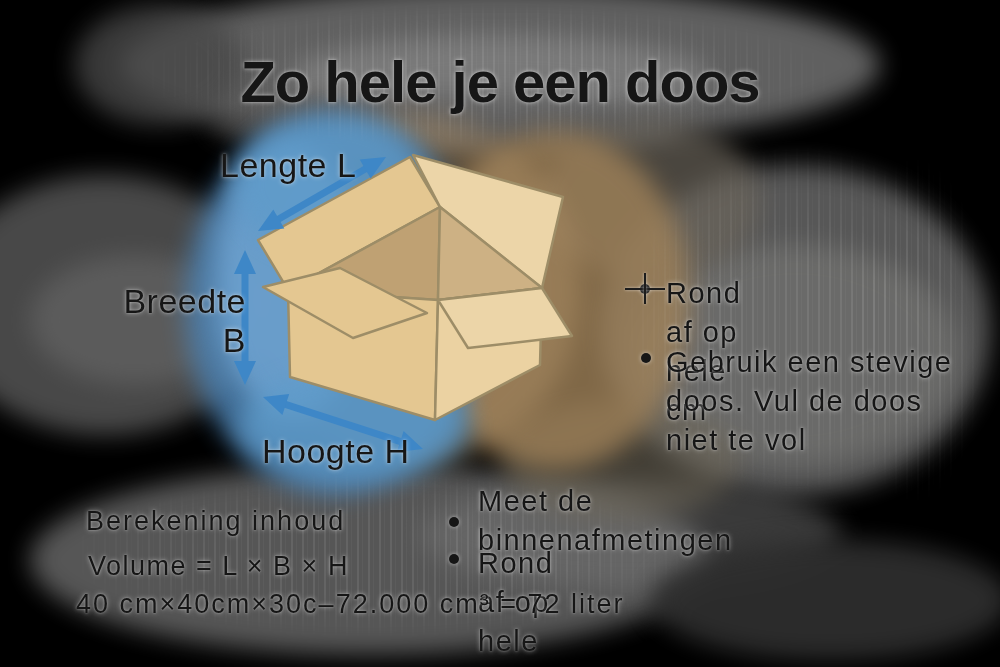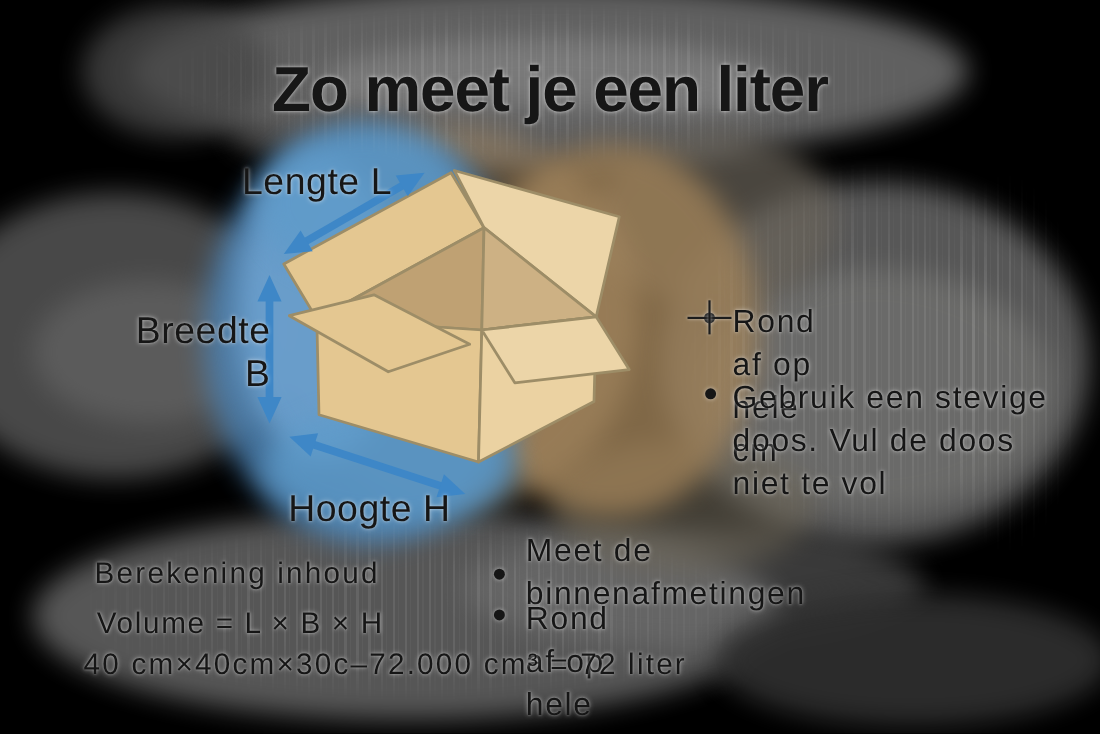--- a/index.html
+++ b/index.html
@@ -9,21 +9,21 @@
   .streaks{position:absolute;opacity:.45;
     background:repeating-linear-gradient(90deg,rgba(255,255,255,.18) 0 2px,transparent 2px 5px,rgba(255,255,255,.08) 5px 6px,transparent 6px 11px);
     -webkit-mask-image:radial-gradient(ellipse closest-side,#000 50%,transparent 98%);
             mask-image:radial-gradient(ellipse closest-side,#000 50%,transparent 98%);}
   .txt{position:absolute;color:var(--ink,#161616);
        text-shadow:0 0 5px rgba(255,255,255,.5),0 0 2px rgba(255,255,255,.4);}
   .title{left:0;right:0;top:48px;text-align:center;font-size:58px;font-weight:700;letter-spacing:-1px;}
   .lbl{font-size:34px;letter-spacing:.5px;margin-left:24px;}
   .lbl-lengte{left:196px;top:146px;}
   .lbl-breedte{left:90px;top:282px;width:132px;text-align:right;line-height:39px;}
-  .lbl-hoogte{left:238px;top:444px;}
+  .lbl-hoogte{left:238px;top:432px;}
   .bullet-row{position:absolute;}
   .dot{position:absolute;width:10px;height:10px;border-radius:50%;background:var(--ink,#161616);
        box-shadow:0 0 4px rgba(255,255,255,.55);}
   .btxt{position:absolute;font-size:29px;letter-spacing:1.5px;line-height:39px;}
   .calc{font-size:27px;letter-spacing:1.5px;}
   .crosshair-line{position:absolute;background:#1c1c1c;box-shadow:0 0 3px rgba(255,255,255,.6);}
   svg{position:absolute;overflow:visible;}
   .box-stroke{stroke:var(--box-outline,#9d8d67);stroke-width:2.5;stroke-linejoin:round;}
   .arrow-shaft{stroke:var(--arrow-blue,#3e87c7);stroke-width:7;}
   .arrow-head{fill:var(--arrow-blue,#3e87c7);}
@@ -81,21 +81,21 @@
       <polygon class="arrow-head" points="245,250 234,274 256,274"></polygon>
       <polygon class="arrow-head" points="245,385 234,361 256,361"></polygon>
     </g>
     <g>
       <line class="arrow-shaft" x1="279.2" y1="402.3" x2="406.8" y2="443.7"></line>
       <polygon class="arrow-head" points="423,449 396.8,452.1 403.6,431.1"></polygon>
       <polygon class="arrow-head" points="263,397 282.4,414.9 289.2,393.9"></polygon>
     </g>
   </svg>
 
-  <div class="txt title">Zo meet je een liter</div>
+  <div class="txt title">Zo hele je een doos</div>
 
   <div class="txt lbl lbl-lengte">Lengte L</div>
   <div class="txt lbl lbl-breedte">
     <div>Breedte</div>
     <div>B</div>
   </div>
   <div class="txt lbl lbl-hoogte">Hoogte H</div>
 
   <div class="bullet-row">
     <span class="dot" style="left:640px;top:284px"></span>

